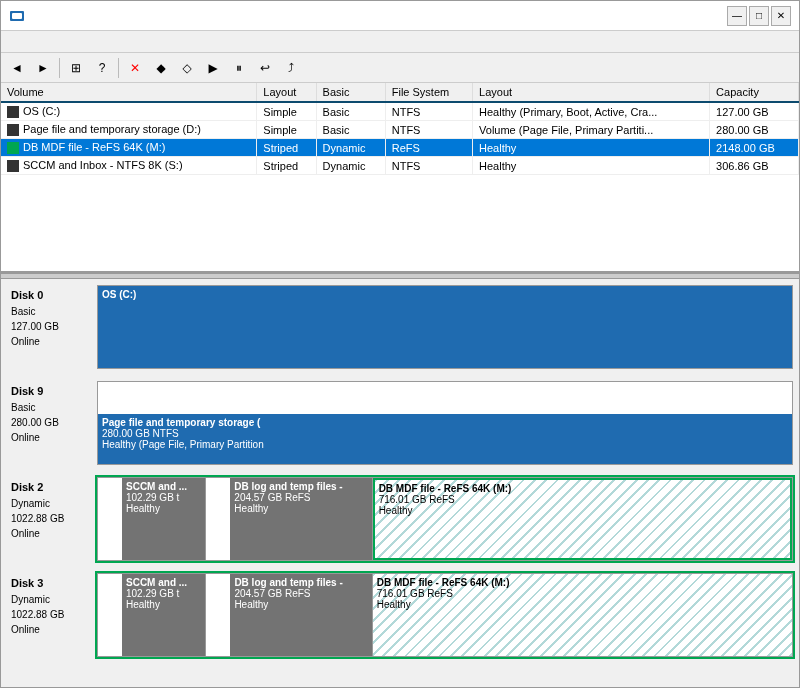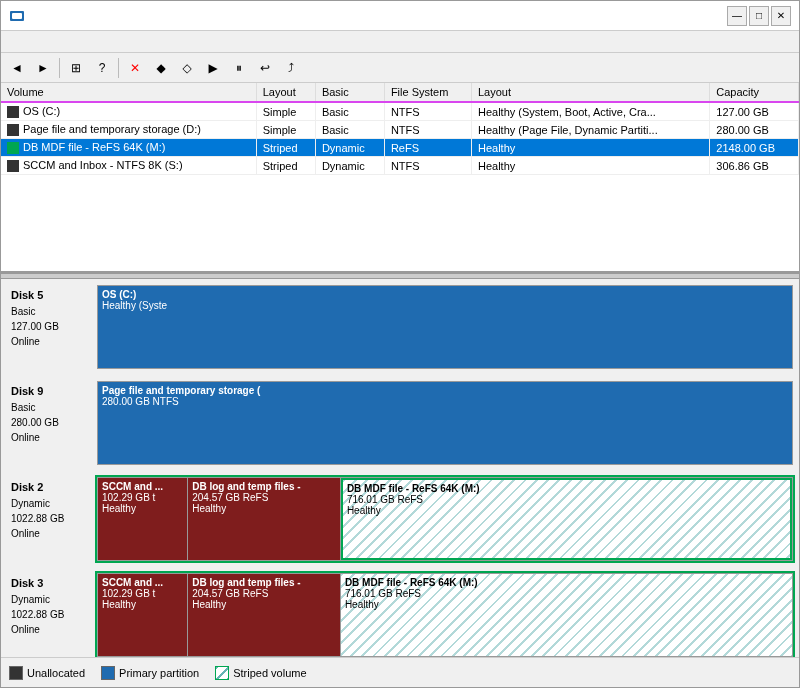--- a/index.html
+++ b/index.html
@@ -21,39 +21,39 @@
     .toolbar { background: #f0f0f0; height: 30px; display: flex; align-items: center; padding: 2px 4px; border-bottom: 1px solid #ccc; gap: 2px; }
     .toolbar-btn { width: 24px; height: 24px; background: #f0f0f0; border: 1px solid transparent; display: flex; align-items: center; justify-content: center; font-size: 12px; cursor: pointer; }
     .toolbar-sep { width: 1px; height: 20px; background: #bbb; margin: 0 2px; }
 
     
     .main { display: flex; flex-direction: column; flex: 1; overflow: hidden; }
 
     
     .table-area { height: 190px; background: white; border-bottom: 2px solid #999; overflow-y: auto; overflow-x: auto; }
     table { width: 100%; border-collapse: collapse; }
-    thead th { background: #f0f0f0; border-right: 1px solid #ddd; border-bottom: 2px solid #d946ef; padding: 3px 6px; text-align: left; font-weight: normal; white-space: nowrap; position: sticky; top: 0; }
+    thead th { background: #f0f0f0; border-right: 1px solid #ddd; border-bottom: 2px solid #0c4a6e; padding: 3px 6px; text-align: left; font-weight: normal; white-space: nowrap; position: sticky; top: 0; }
     tbody tr { border-bottom: 1px solid #eee; }
     tbody tr.selected { background: #0078d7; color: white; }
     tbody td { padding: 2px 6px; white-space: nowrap; border-right: 1px solid #eee; }
     .row-icon { width: 12px; height: 12px; display: inline-block; margin-right: 4px; vertical-align: middle; }
     .icon-green { background: #00a651; }
     .icon-dark { background: #333; }
 
     
     .disk-area { flex: 1; background: #f0f0f0; overflow-y: auto; padding: 4px; }
     .disk-row { display: flex; align-items: stretch; margin-bottom: 8px; height: 88px; }
     .disk-label { width: 90px; min-width: 90px; padding: 4px 6px; font-size: 10px; line-height: 1.5; }
     .disk-label b { font-size: 11px; }
     .disk-partitions { flex: 1; display: flex; border: 1px solid #999; background: white; }
 
     .partition { display: flex; flex-direction: column; justify-content: flex-start; padding: 3px 4px; border-right: 1px solid #999; overflow: hidden; font-size: 10px; cursor: pointer; position: relative; }
     .partition:last-child { border-right: none; }
     .partition.blue { background: #1f6bb0; color: white; }
-    .partition.teal { background: #7f1d1d; color: white; }
+    .partition.teal { background: #737373; color: white; margin-left: 24px; }
     .partition.striped-selected { 
       background-color: white;
       background-image: repeating-linear-gradient(
         135deg,
         rgba(0,128,128,0.3) 0px,
         rgba(0,128,128,0.3) 2px,
         transparent 2px,
         transparent 8px
       );
       border: 2px solid #00a651; 
@@ -150,31 +150,31 @@
           </tr>
         </thead>
         <tbody id="table-body">
         <tr>
       <td>
         <span class="row-icon icon-dark"></span>OS (C:)
       </td>
       <td>Simple</td>
       <td>Basic</td>
       <td>NTFS</td>
-      <td>Healthy (System, Boot, Active, Cra...</td>
+      <td>Healthy (Primary, Boot, Active, Cra...</td>
       <td>127.00 GB</td>
     </tr>
             <tr>
       <td>
         <span class="row-icon icon-dark"></span>Page file and temporary storage (D:)
       </td>
       <td>Simple</td>
       <td>Basic</td>
       <td>NTFS</td>
-      <td>Healthy (Page File, Dynamic Partiti...</td>
+      <td>Volume (Page File, Primary Partiti...</td>
       <td>280.00 GB</td>
     </tr>
             <tr class="selected">
       <td>
         <span class="row-icon icon-green"></span>DB MDF file - ReFS 64K (M:)
       </td>
       <td>Striped</td>
       <td>Dynamic</td>
       <td>ReFS</td>
       <td>Healthy</td>
@@ -191,37 +191,37 @@
       <td>306.86 GB</td>
     </tr>
           </tbody>
       </table>
     </div>
 
     <div class="resize-bar"></div>
 
     <div class="disk-area" id="disk-area">
     <div class="disk-row">
-          <div class="disk-label"><b>Disk 5</b><br>Basic<br>127.00 GB<br>Online</div>
+          <div class="disk-label"><b>Disk 0</b><br>Basic<br>127.00 GB<br>Online</div>
           <div class="disk-outer" style="flex: 1 1 0%; display: flex;">
             <div class="disk-partitions" style="width: 100%;">
               <div class="partition blue" style="width: 100%;">
         <span class="part-name">OS (C:)</span>
-        <span class="part-status">Healthy (Syste</span>
       </div>
             </div>
           </div>
         </div>
         <div class="disk-row">
           <div class="disk-label"><b>Disk 9</b><br>Basic<br>280.00 GB<br>Online</div>
           <div class="disk-outer" style="flex: 1 1 0%; display: flex;">
             <div class="disk-partitions" style="width: 100%;">
-              <div class="partition blue" style="width: 100%;">
+              <div class="partition blue" style="width: 100%; margin-top: 32px;">
         <span class="part-name">Page file and temporary storage (</span>
         <span class="part-size">280.00 GB NTFS</span>
+        <span class="part-status">Healthy (Page File, Primary Partition</span>
       </div>
             </div>
           </div>
         </div>
         <div class="disk-row">
           <div class="disk-label"><b>Disk 2</b><br>Dynamic<br>1022.88 GB<br>Online</div>
           <div class="disk-outer highlighted" style="flex: 1 1 0%; display: flex;">
             <div class="disk-partitions" style="width: 100%;">
               <div class="partition teal" style="width: 13%;">
         <span class="part-name">SCCM and ...</span>
@@ -258,28 +258,14 @@
               <div class="partition striped" style="width: 65%;">
         <span class="part-name">DB MDF file - ReFS 64K (M:)</span>
         <span class="part-size">716.01 GB ReFS</span>
         <span class="part-status">Healthy</span>
       </div>
             </div>
           </div>
         </div>
       </div>
 
-    <div class="legend">
-      <div class="legend-item">
-        <div class="legend-box unalloc"></div>
-        <span>Unallocated</span>
-      </div>
-      <div class="legend-item">
-        <div class="legend-box primary"></div>
-        <span>Primary partition</span>
-      </div>
-      <div class="legend-item">
-        <div class="legend-box striped-vol"></div>
-        <span>Striped volume</span>
-      </div>
-    </div>
   </div>
 </div>
 
 </body></html>

